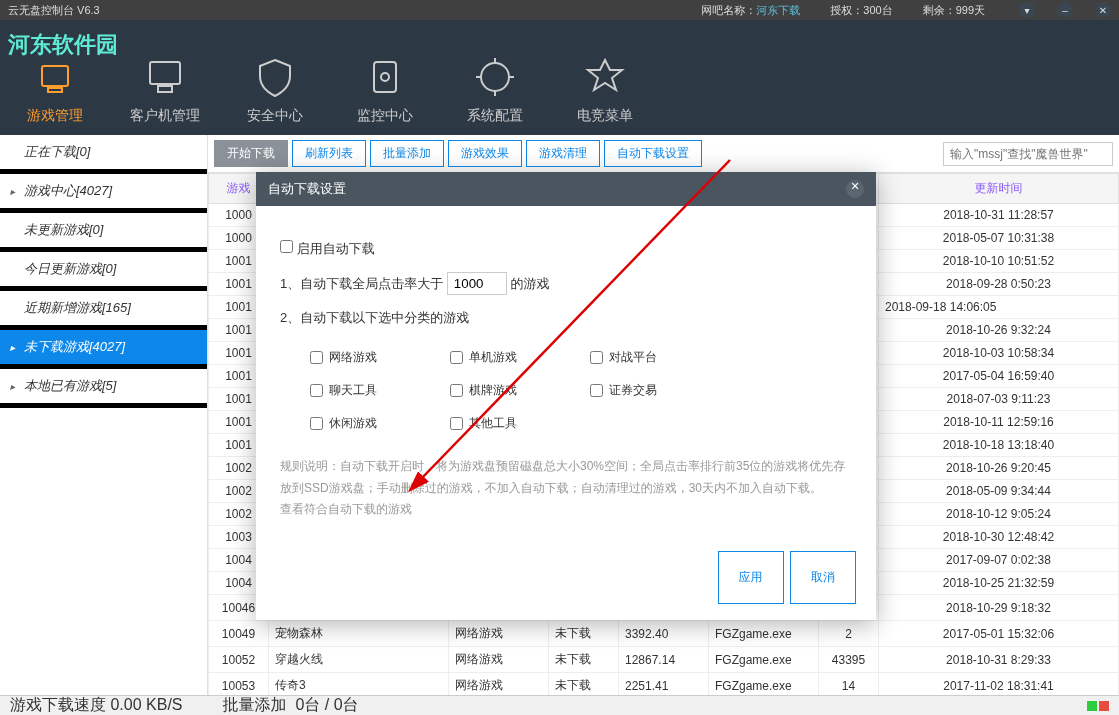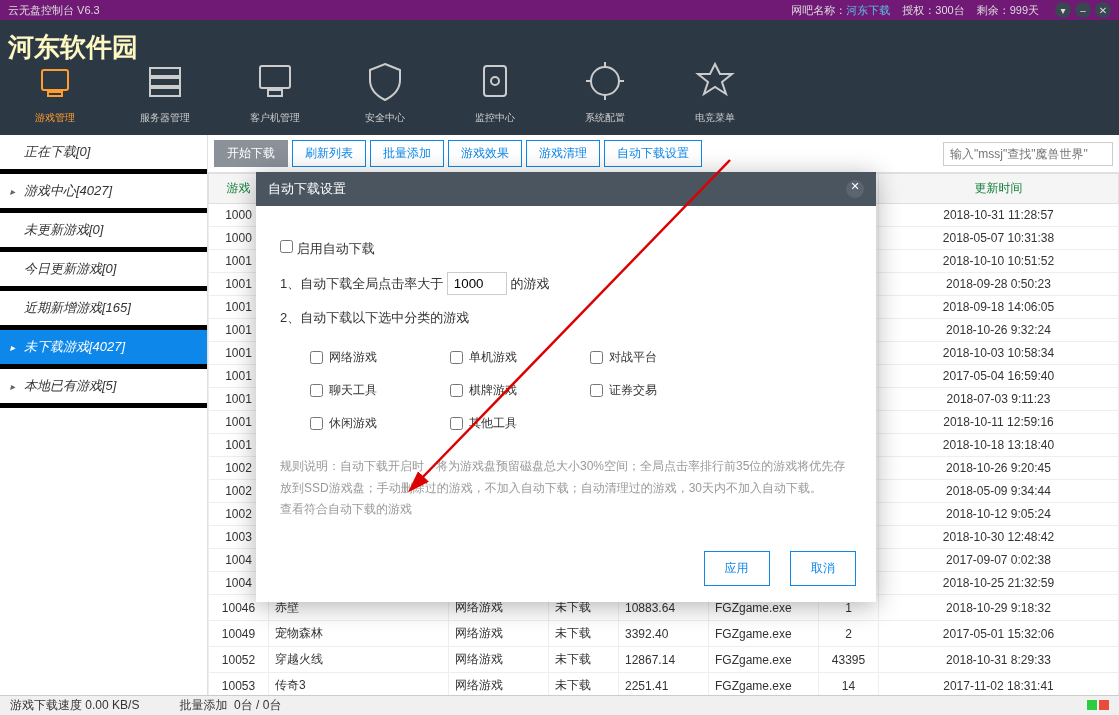--- a/index.html
+++ b/index.html
@@ -1,26 +1,26 @@
 <!DOCTYPE html>
 <html><head>
 <meta charset="utf-8">
 <style>
 * { box-sizing: border-box; margin: 0; padding: 0; font-family: "Microsoft YaHei", sans-serif; }
 body { background: #fff; width: 1119px; height: 715px; overflow: hidden; position: relative; }
 
-.titlebar { background: #701a75; height: 20px; display: flex; align-items: center; color: #ddd; font-size: 11px; padding: 0 8px; }
+.titlebar { background: #404040; height: 20px; display: flex; align-items: center; color: #ddd; font-size: 11px; padding: 0 8px; gap: 18px; }
 .titlebar .spacer { flex: 1; }
 .titlebar .info { margin-right: 12px; }
 .titlebar .info a { color: #5bc0de; text-decoration: none; }
 .titlebar .winbtn { width: 16px; height: 16px; border-radius: 50%; margin-left: 4px; display: inline-flex; align-items: center; justify-content: center; background: #3a4651; color: #ddd; font-size: 10px; cursor: pointer; }
 
 .topnav { background: #2c3844; height: 115px; display: flex; padding: 10px 0; position: relative; }
-.logo { position: absolute; top: 10px; left: 8px; color: #fef9c3; font-size: 26px; font-weight: bold; z-index: 2; text-align: right; }
-.navitem { width: 110px; text-align: center; color: #ccc; font-size: 10px; cursor: pointer; display: flex; flex-direction: column; align-items: center; justify-content: flex-end; }
+.logo { position: absolute; top: 10px; left: 8px; color: #5eead4; font-size: 22px; font-weight: bold; z-index: 2; text-align: right; }
+.navitem { width: 110px; text-align: center; color: #ccc; font-size: 14px; cursor: pointer; display: flex; flex-direction: column; align-items: center; justify-content: flex-end; }
 .navitem.active { color: #ff9d2f; }
 .navitem .icon { height: 60px; display: flex; align-items: center; justify-content: center; }
 .navitem .icon svg { width: 50px; height: 50px; fill: none; stroke: #ccc; stroke-width: 2; }
 .navitem.active .icon svg { stroke: #ff9d2f; }
 
 .main { display: flex; height: 560px; }
 .sidebar { width: 208px; border-right: 1px solid #e0e0e0; background: #fff; }
 .sidebar-item { padding: 8px 10px; font-size: 13px; color: #333; border-bottom: 5px solid #000000; cursor: pointer; display: flex; align-items: center; font-style: italic; }
 .sidebar-item.selected { background: #0d87e9; color: #fff; }
 .sidebar-item .caret { width: 14px; font-size: 10px; color: #666; }
@@ -28,43 +28,43 @@
 
 .content { flex: 1; display: flex; flex-direction: column; position: relative; }
 .toolbar { height: 38px; display: flex; align-items: center; padding: 6px 6px; gap: 4px; border-bottom: 1px solid #e0e0e0; }
 .btn { border: 1px solid #0d87e9; color: #0d87e9; background: #fff; padding: 4px 12px; font-size: 12px; cursor: pointer; }
 .btn.primary { background: #8a9199; color: #fff; border-color: #8a9199; }
 .toolbar .spacer { flex: 1; }
 .search { border: 1px solid #ccc; padding: 4px 6px; font-size: 12px; width: 170px; color: #999; }
 
 .grid { flex: 1; overflow: auto; }
 table { width: 100%; border-collapse: collapse; font-size: 12px; }
-th { background: #f5f5f5; border: 1px solid #e0e0e0; padding: 6px 4px; font-weight: normal; text-align: center; color: #15803d; }
+th { background: #f5f5f5; border: 1px solid #e0e0e0; padding: 6px 4px; font-weight: normal; text-align: center; color: #8b5cf6; }
 td { border: 1px solid #eee; padding: 4px 6px; color: #333; }
 td.num { text-align: center; }
 
-.statusbar { height: 20px; background: #f0f0f0; border-top: 1px solid #ccc; font-size: 12px; color: #333; display: flex; align-items: center; padding: 0 10px; }
+.statusbar { height: 20px; background: #f0f0f0; border-top: 1px solid #ccc; font-size: 16px; color: #333; display: flex; align-items: center; padding: 0 10px; }
 .statusbar .seg { margin-right: 40px; }
 .statusbar .leds { margin-left: auto; }
 .led { display: inline-block; width: 10px; height: 10px; margin-left: 2px; }
 .led.green { background: #2ecc40; }
 .led.red { background: #e74c3c; }
 
 
 .modal-backdrop { position: absolute; top: 172px; left: 256px; width: 620px; background: #fff; box-shadow: 0 4px 24px rgba(0,0,0,0.3); z-index: 10; }
 .modal-title { background: #4a5560; color: #fff; padding: 8px 12px; font-size: 13px; display: flex; }
 .modal-title .close { margin-left: auto; cursor: pointer; width: 18px; height: 18px; border-radius: 50%; background: #5a6570; text-align: center; font-size: 11px; }
 .modal-body { padding: 20px 24px; font-size: 13px; color: #333; }
 .modal-body .row { margin: 14px 0; }
 .modal-body input[type=text] { border: 1px solid #ccc; width: 60px; padding: 3px 6px; }
 .modal-body .cat-grid { display: flex; flex-wrap: wrap; padding-left: 30px; }
 .modal-body .cat-grid label { width: 140px; margin: 8px 0; font-size: 12px; display: flex; align-items: center; gap: 6px; }
 .modal-body .desc { color: #999; font-size: 12px; line-height: 1.8; margin-top: 16px; }
 .modal-footer { text-align: right; padding: 10px 20px 16px; }
-.modal-footer .btn { margin-left: 16px; padding: 8px 20px; }
+.modal-footer .btn { margin-left: 2px; padding: 17px 20px; }
 
 .arrow { position: absolute; top: 150px; left: 380px; z-index: 20; pointer-events: none; }
 </style>
 </head>
 <body>
 
 <div class="titlebar">
   <span>云无盘控制台 V6.3</span>
   <span class="spacer"></span>
   <span class="info"><span>网吧名称：</span><a href="#">河东下载</a></span>
@@ -80,30 +80,20 @@
     <span>河东软件园</span>
   </div>
 <div class="navitem active">
       <div class="icon">
         <svg viewBox="0 0 50 50">
           <rect x="12" y="14" width="26" height="20" rx="2"></rect>
           <rect x="18" y="36" width="14" height="4"></rect>
         </svg>
       </div>
       <span>游戏管理</span>
-    </div>
-    <div class="navitem">
-      <div class="icon">
-        <svg viewBox="0 0 50 50">
-          <rect x="10" y="12" width="30" height="8"></rect>
-          <rect x="10" y="22" width="30" height="8"></rect>
-          <rect x="10" y="32" width="30" height="8"></rect>
-        </svg>
-      </div>
-      <span>服务器管理</span>
     </div>
     <div class="navitem">
       <div class="icon">
         <svg viewBox="0 0 50 50">
           <rect x="10" y="10" width="30" height="22" rx="2"></rect>
           <rect x="18" y="34" width="14" height="6"></rect>
         </svg>
       </div>
       <span>客户机管理</span>
     </div>
@@ -241,21 +231,21 @@
               <td style="text-align:center">2018-09-28 0:50:23</td>
             </tr>
             <tr>
               <td class="num">1001</td>
               <td></td>
               <td></td>
               <td></td>
               <td></td>
               <td></td>
               <td class="num"></td>
-              <td style="text-align:center">2018-09-18 14:06:05</td>
+              <td style="">2018-09-18 14:06:05</td>
             </tr>
             <tr>
               <td class="num">1001</td>
               <td></td>
               <td></td>
               <td></td>
               <td></td>
               <td></td>
               <td class="num"></td>
               <td style="text-align:center">2018-10-26 9:32:24</td>

